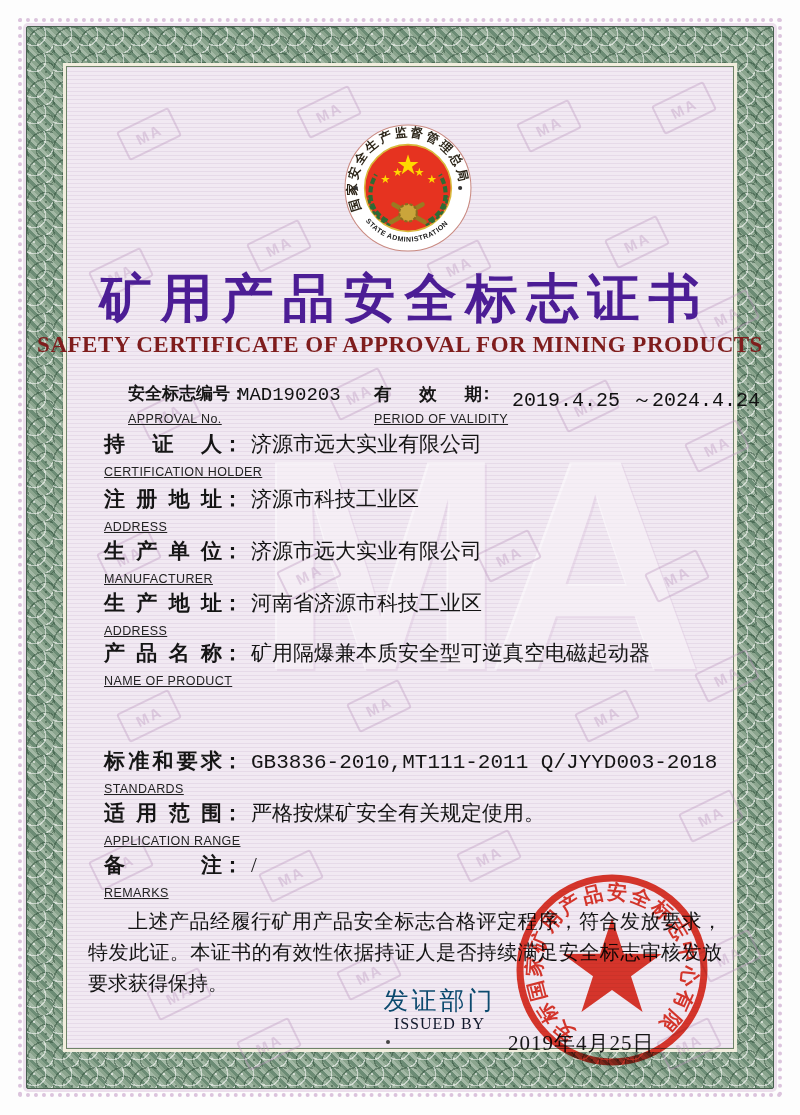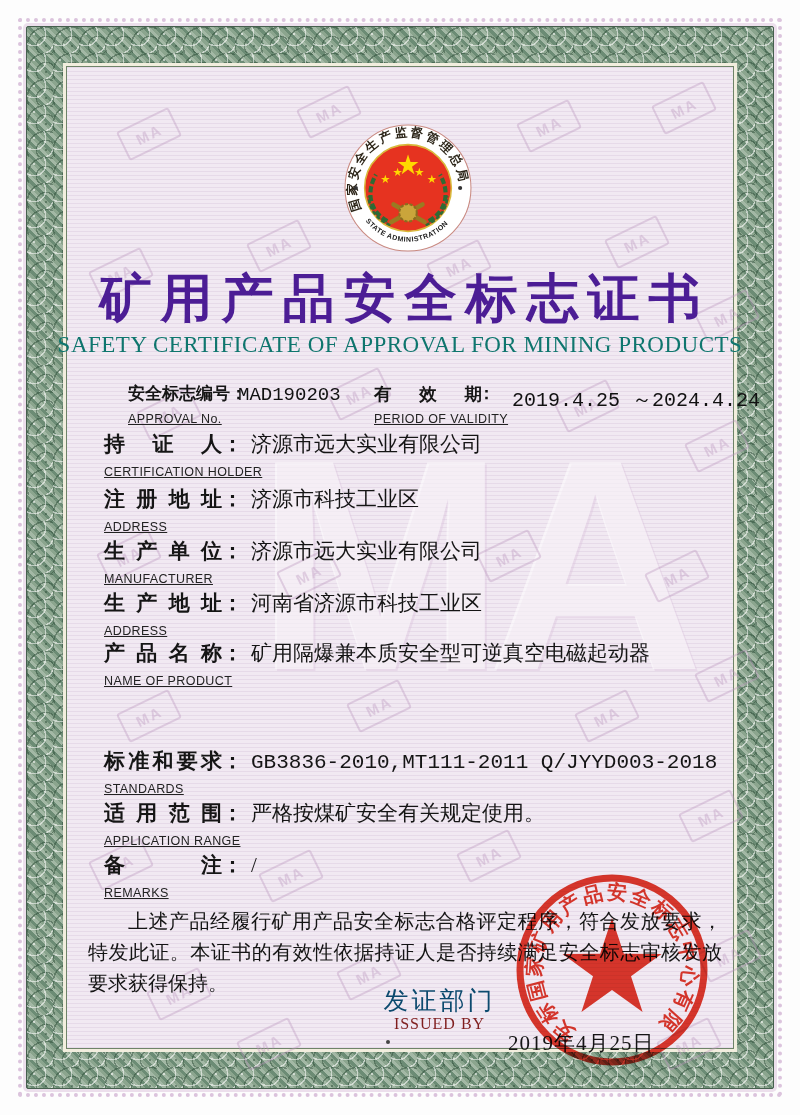--- a/index.html
+++ b/index.html
@@ -31,21 +31,21 @@
     display:flex;align-items:center;justify-content:center;
     font-family:"Liberation Sans",sans-serif;font-weight:bold;font-size:15px;letter-spacing:2px;
     color:rgba(186,150,188,.38);}
   .content{position:absolute;inset:0;z-index:2;}
   
   .emblem{position:absolute;left:344px;top:124px;z-index:3;}
   
   .title{position:absolute;left:0;right:0;top:264px;text-align:center;
     font-size:52px;font-weight:bold;color:#4c1d95;letter-spacing:9px;padding-left:9px;}
   .subtitle{position:absolute;left:0;right:0;top:332px;text-align:center;
-    font-size:23px;font-weight:normal;color:#0f766e;letter-spacing:.5px;}
+    font-size:23px;font-weight:bold;color:#7f1d1d;letter-spacing:.5px;}
   
   .zh{font-size:21px;color:#151515;}
   .zh .lbl{display:inline-block;width:118px;font-weight:bold;text-align:justify;text-align-last:justify;}
   .zh .colon{font-weight:bold;padding-right:8px;}
   .en{font-family:"Liberation Sans",sans-serif;font-size:12.5px;color:#222;margin-top:7px;letter-spacing:.4px;text-decoration:underline;}
   .row{position:absolute;left:104px;right:56px;}
   .mono{font-family:"Liberation Mono",monospace;}
   
   .apv-lbl{position:absolute;left:128px;top:382px;font-size:17px;font-weight:bold;color:#151515;}
   .apv-no{position:absolute;left:238px;top:384px;font-size:19px;color:#111;}
@@ -53,21 +53,21 @@
   .val-lbl{position:absolute;left:374px;top:382px;font-size:17.5px;font-weight:bold;color:#151515;
     width:108px;text-align:justify;text-align-last:justify;}
   .val-en{position:absolute;left:374px;top:405px;}
   .val-period{position:absolute;left:512px;top:386px;font-size:20px;color:#111;text-align:right;}
   
   .statement{position:absolute;left:88px;width:634px;top:906px;font-size:20px;line-height:31px;
     color:#141414;text-align:justify;text-indent:2em;}
   .issuer-zh{position:absolute;left:347px;width:185px;top:984px;text-align:center;
     font-size:25px;color:#0c4a6e;letter-spacing:3px;}
   .issuer-en{position:absolute;left:347px;width:185px;top:1015px;text-align:center;
-    font-size:16px;color:#7f1d1d;letter-spacing:1px;}
+    font-size:16px;color:#0f172a;letter-spacing:1px;}
   .issue-date{position:absolute;left:508px;top:1029px;font-size:21px;color:#161616;
     z-index:6;mix-blend-mode:multiply;letter-spacing:1px;}
   .small-dot{position:absolute;left:386px;top:1040px;width:4px;height:4px;border-radius:50%;
     background:#444;z-index:2;}
   .seal{position:absolute;left:510px;top:868px;z-index:5;mix-blend-mode:multiply;opacity:.93;}
 </style>
 </head>
 <body>
 
 <div class="page">

